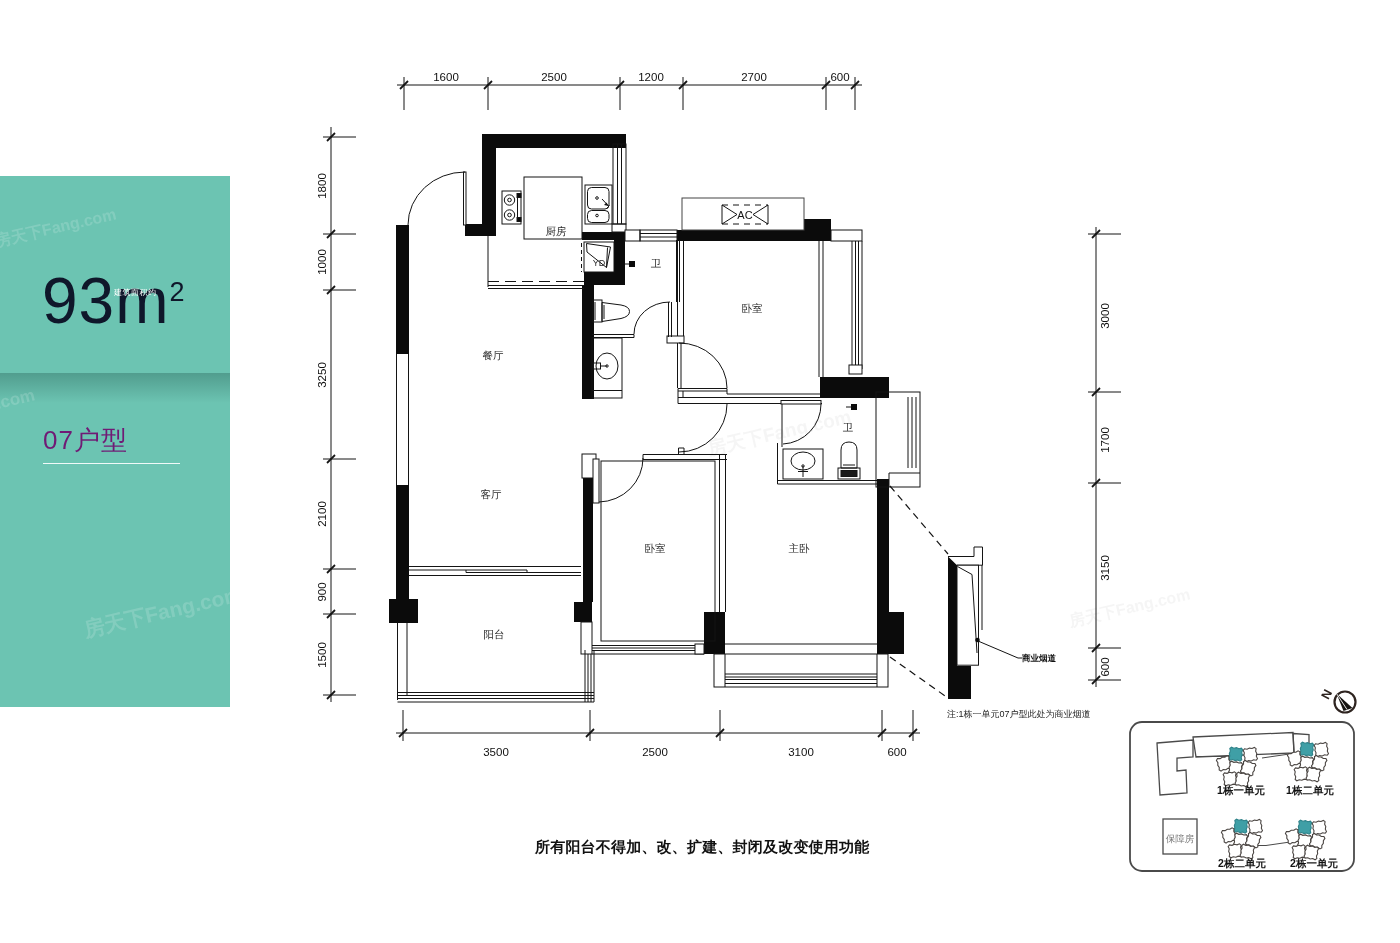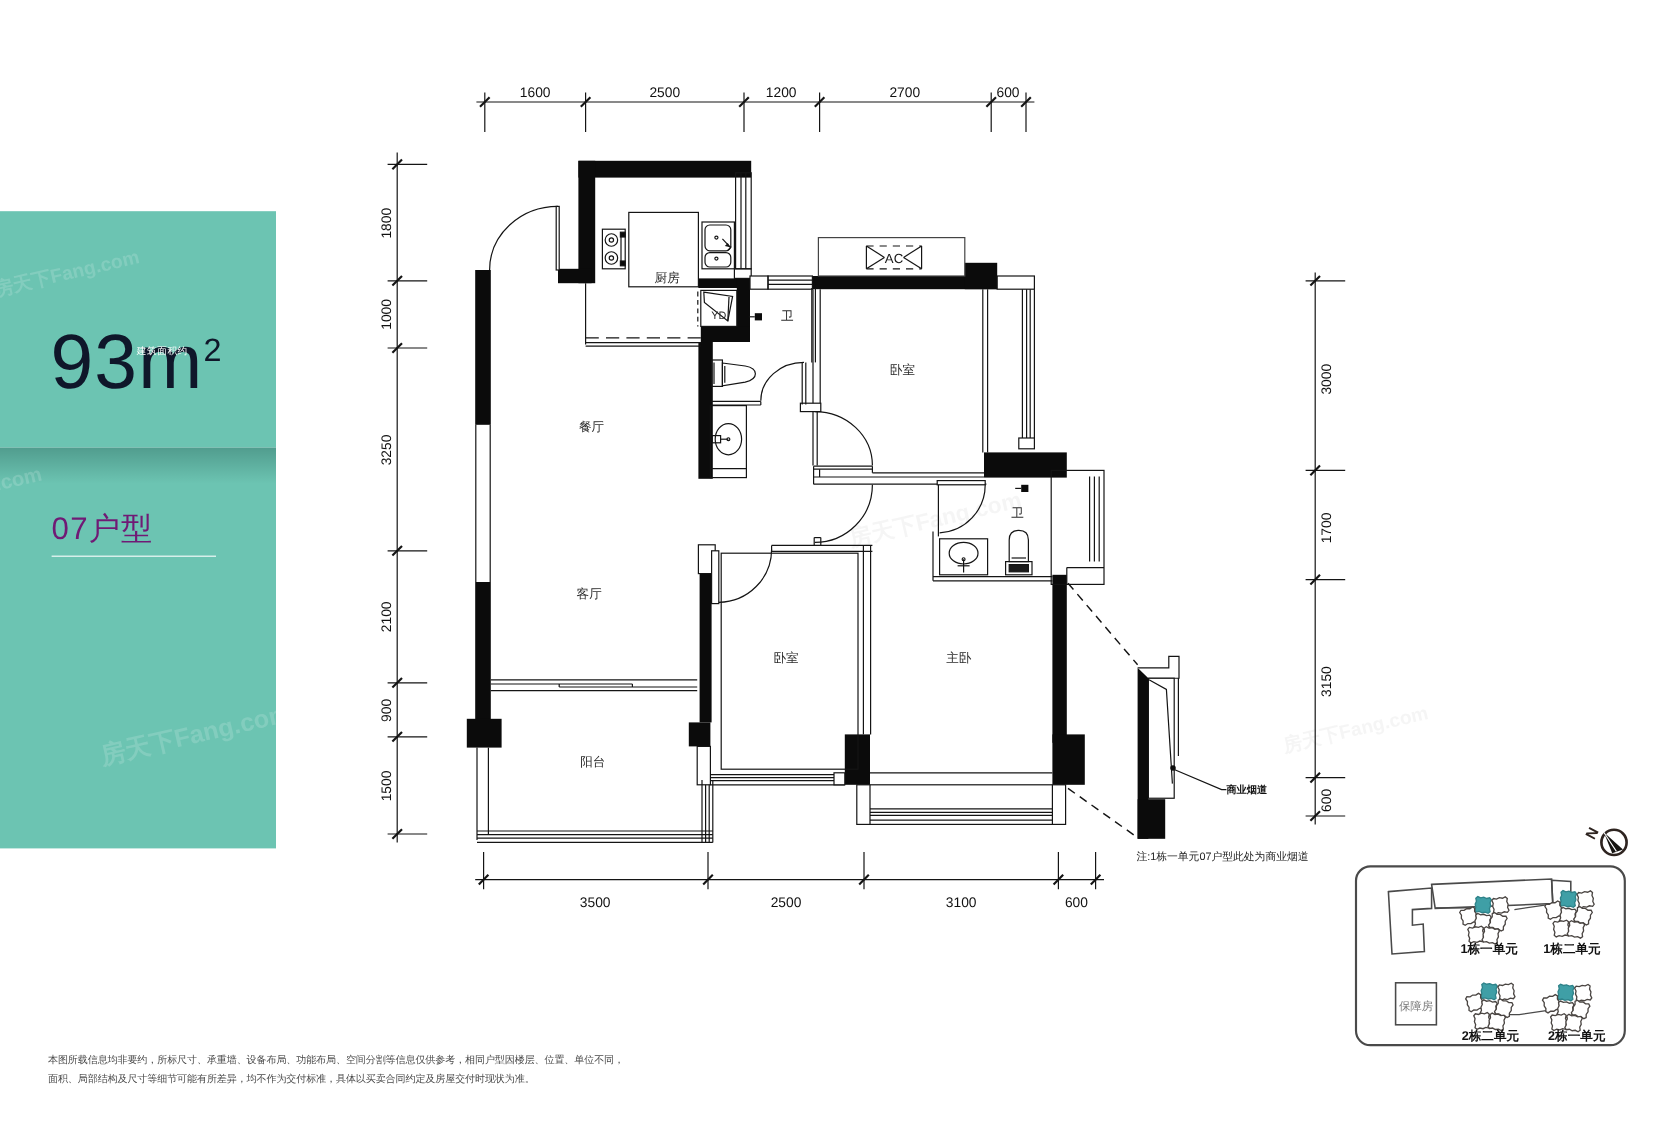--- a/index.html
+++ b/index.html
@@ -42,22 +42,22 @@
 <div class="wm wmg" style="left:1068px;top:598px;font-size:16px">房天下Fang.com</div>
 
 <div class="area">93m<sup>2</sup></div>
 
 <div class="areanote">建筑面积约</div>
 
 <div class="htype">07户型</div>
 
 <div class="hline"></div>
 
-
-<div class="disc">本图所载信息均非要约，所标尺寸、承重墙、设备布局、功能布局、空间分割等信息仅供参考，相同户型因楼层、位置、单位不同，<br>面积、局部结构及尺寸等细节可能有所差异，均不作为交付标准，具体以买卖合同约定及房屋交付时现状为准。</div>
+<div class="notice">所有阳台不得加、改、扩建、封闭及改变使用功能</div>
+
 <svg width="1400" height="943" viewBox="0 0 1400 943">
 <g stroke="#141414" stroke-width="1" fill="none">
 
 <g>
 <line x1="397" y1="85" x2="862" y2="85"></line>
 <line x1="404" y1="77" x2="404" y2="110"></line>
           <line x1="400" y1="89" x2="408" y2="81" stroke-width="1.8"></line>
 <line x1="488" y1="77" x2="488" y2="110"></line>
           <line x1="484" y1="89" x2="492" y2="81" stroke-width="1.8"></line>
 <line x1="620" y1="77" x2="620" y2="110"></line>

